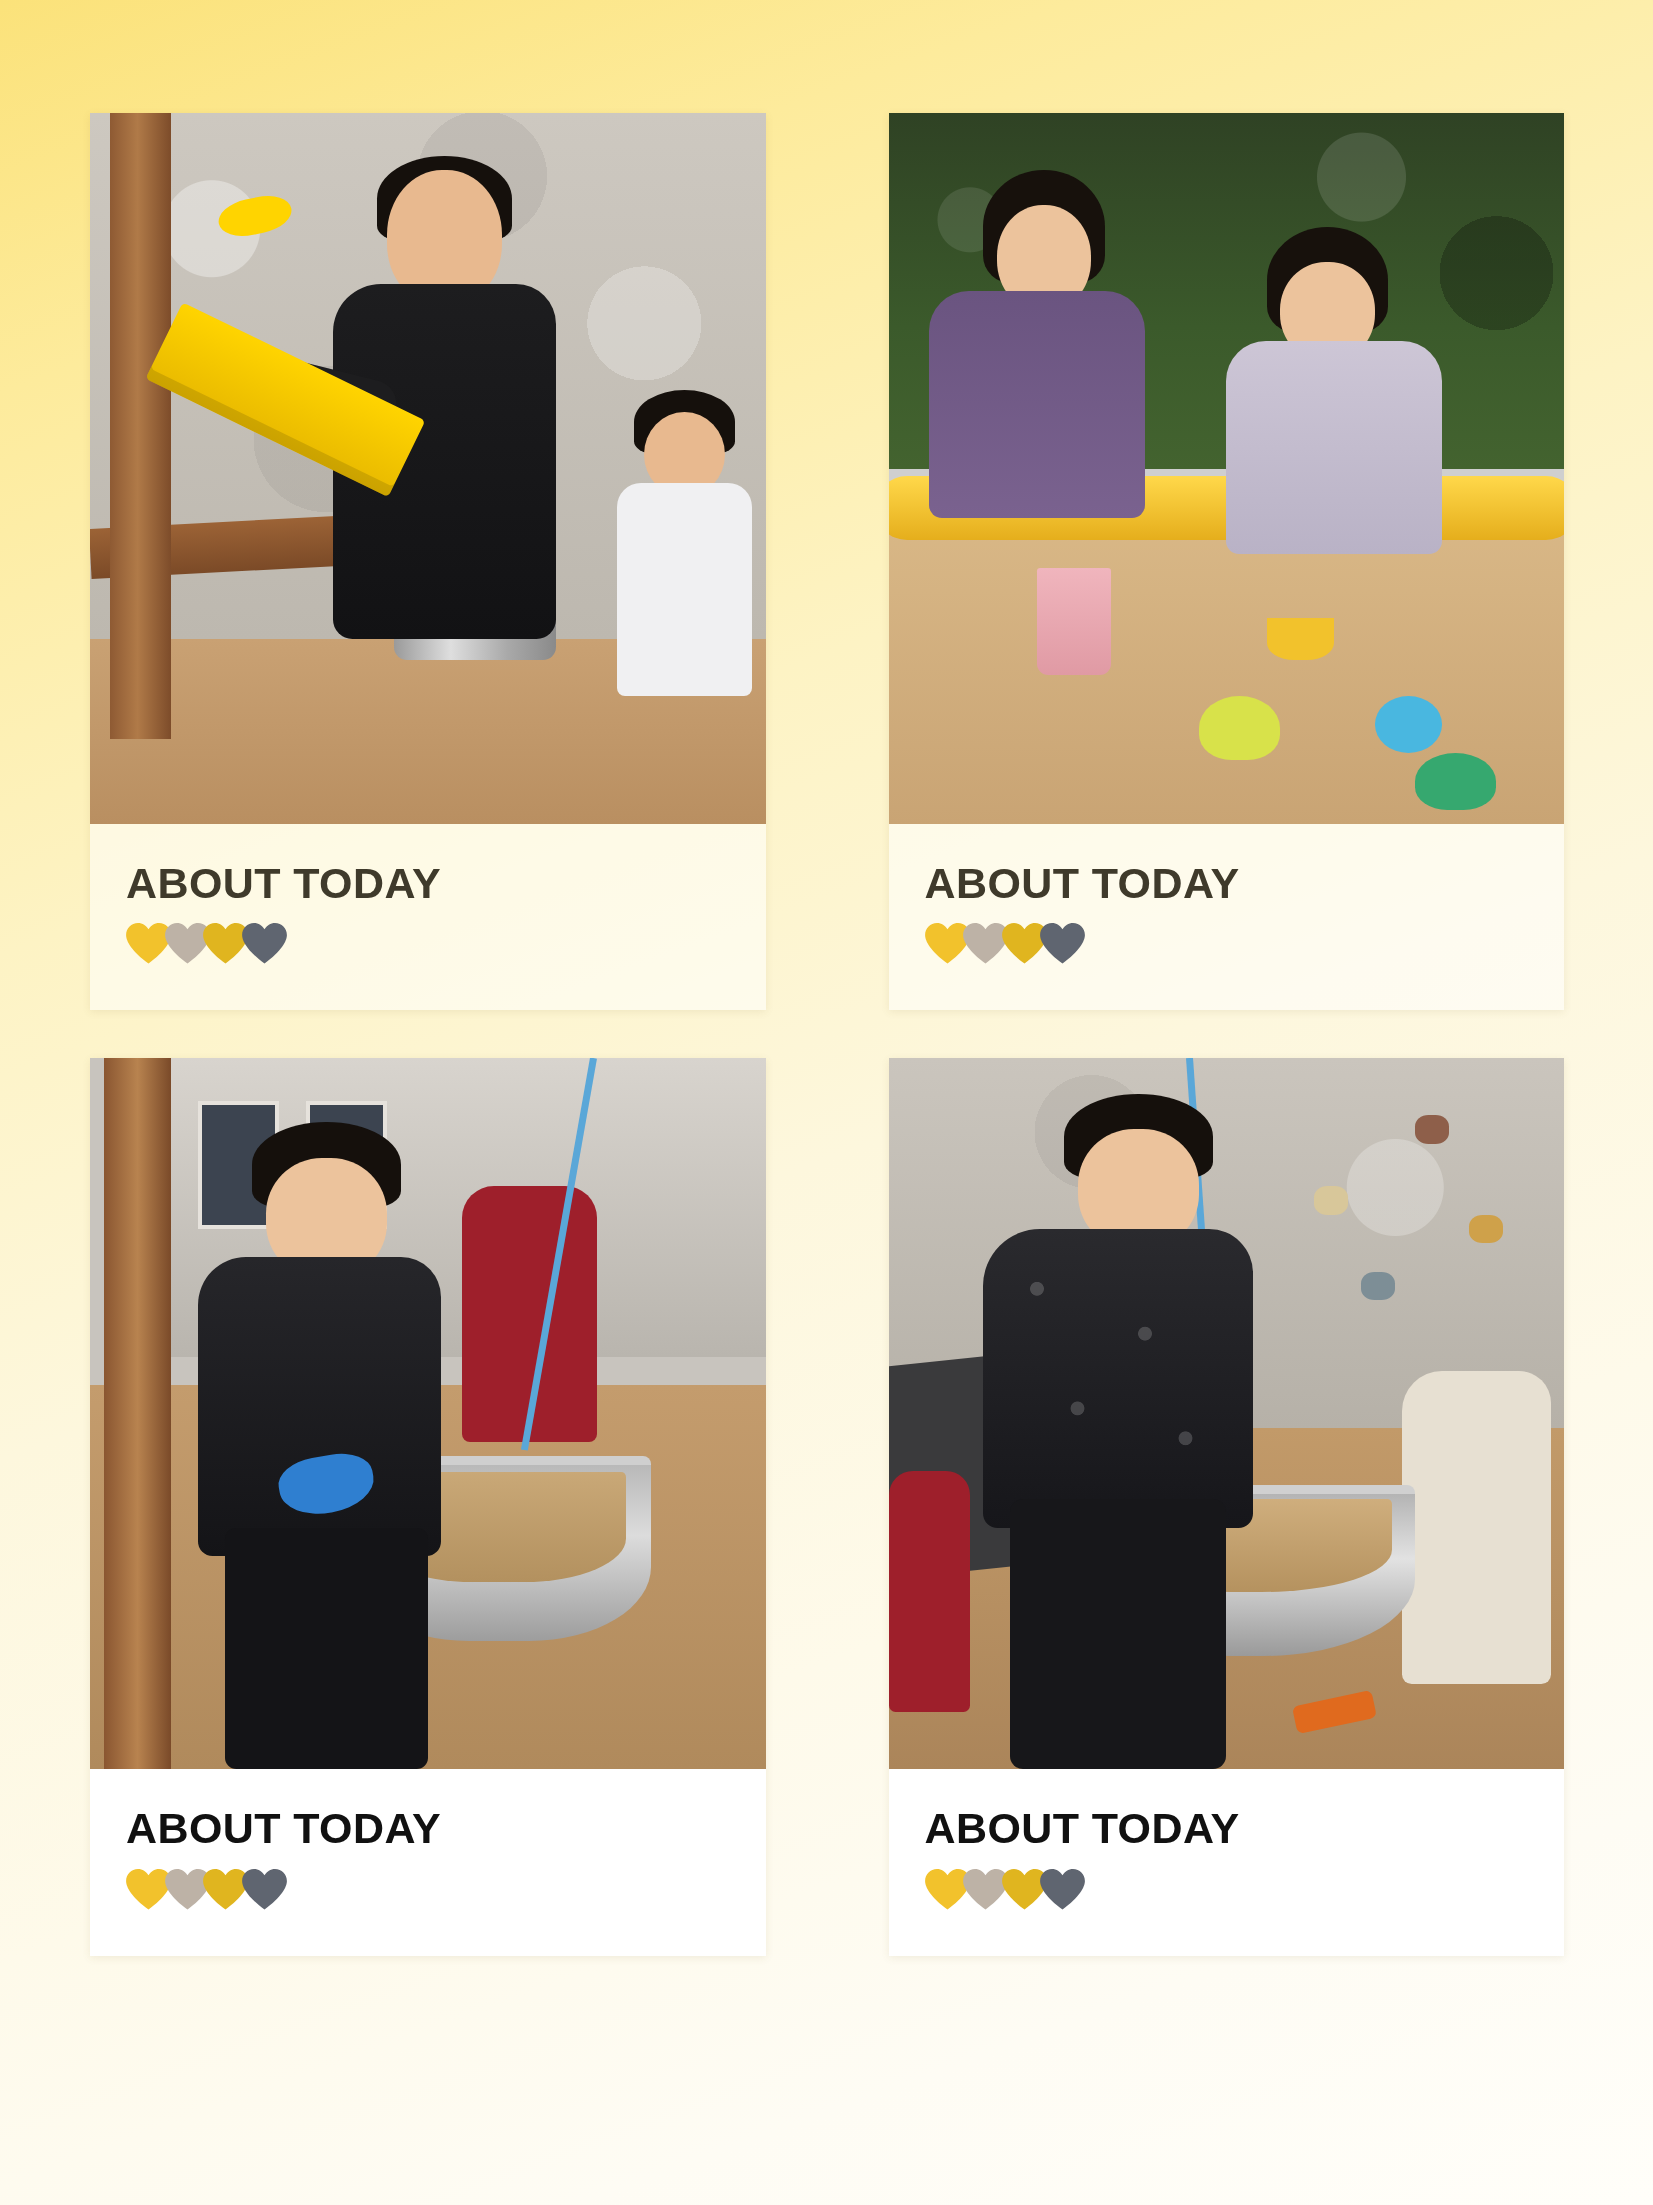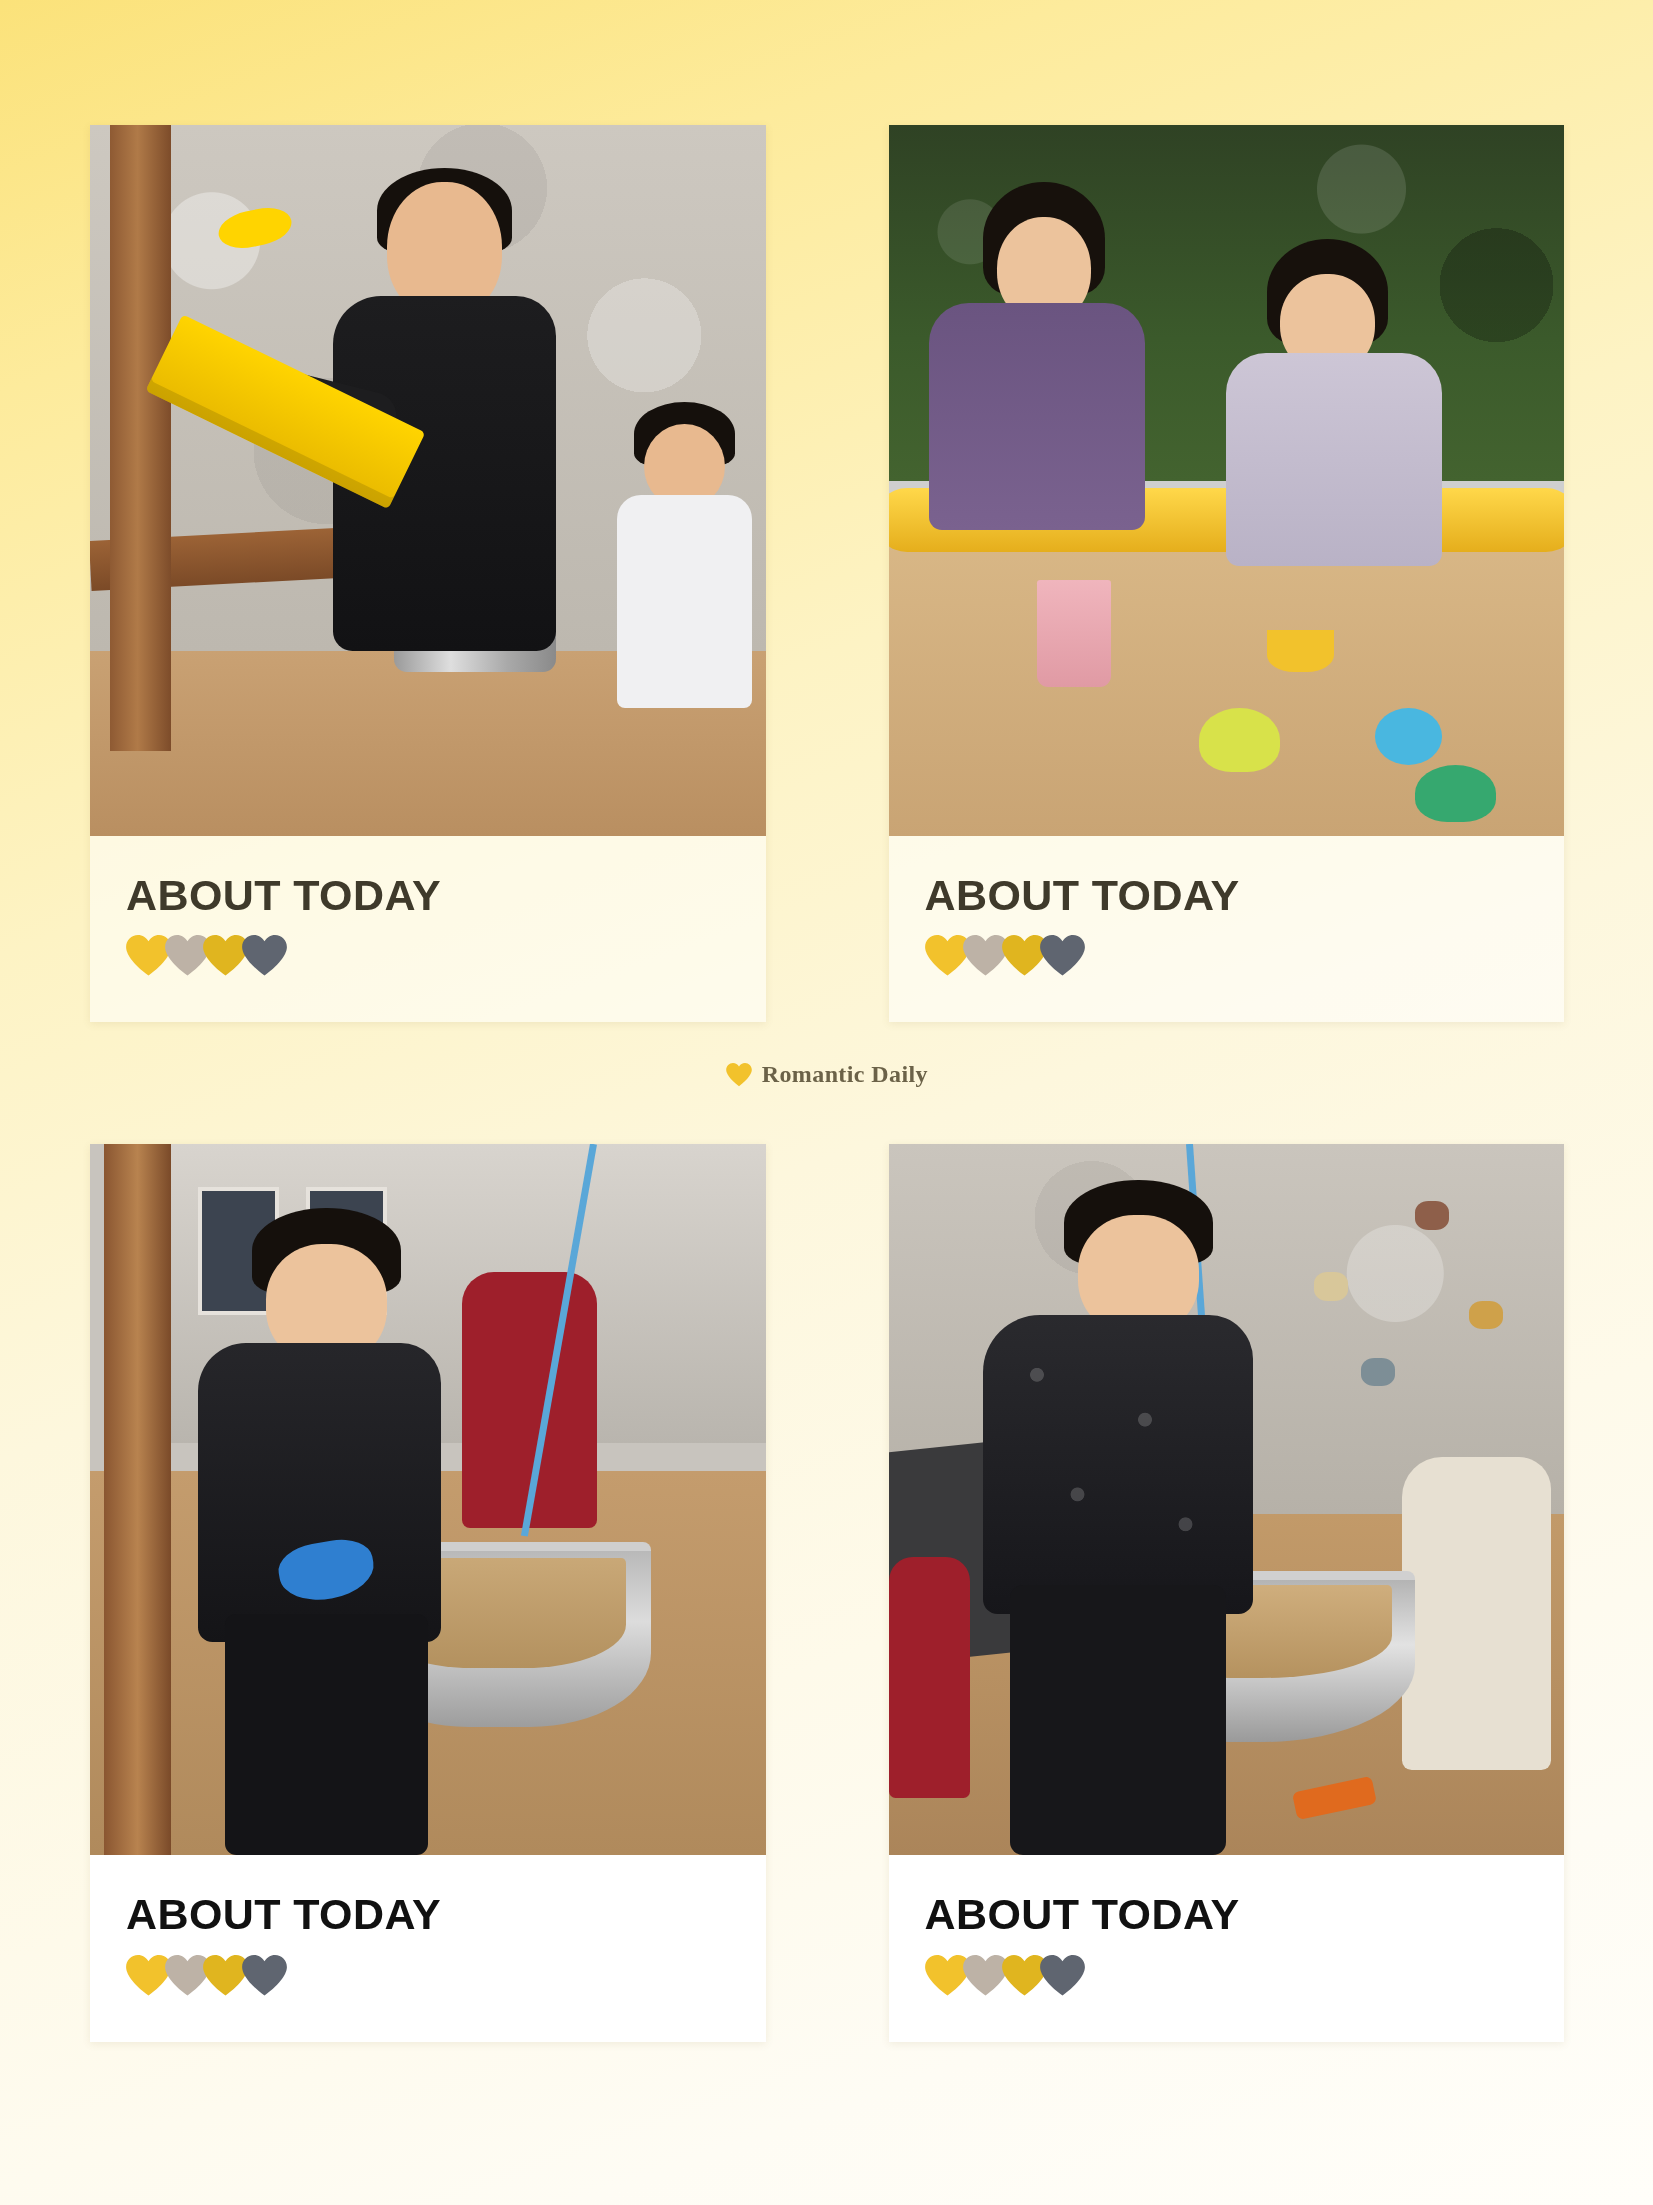--- a/index.html
+++ b/index.html
@@ -13,21 +13,21 @@
     font-family: "Liberation Sans", sans-serif;
     background: linear-gradient(160deg, #fbe27a 0%, #fdeb9c 14%, #fdf3c4 34%, #fdf7dd 52%, #fefaea 70%, #fefcf4 86%, #fffef9 100%);
     overflow: hidden;
     position: relative;
   }
 
   .page {
     width: 1654px;
     height: 2205px;
     position: relative;
-    padding: 12px 90px;
+    padding: 0 90px;
   }
 
   .grid {
     display: grid;
     grid-template-columns: 1fr 1fr;
     column-gap: 123px;
   }
 
   .row-top { padding-top: 113px; }
   .row-bottom { padding-top: 48px; }
@@ -469,30 +469,20 @@
           <span class="heart">
             <svg viewBox="0 0 32 30" width="45" height="42">
                 <path d="M16 29 C4 20 0 13 0 8.5 C0 3.8 3.8 0 8.5 0 C11.7 0 14.4 1.8 16 4.5 C17.6 1.8 20.3 0 23.5 0 C28.2 0 32 3.8 32 8.5 C32 13 28 20 16 29 Z" fill="#5f6570"></path>
               </svg>
           </span>
         </div>
       </div>
     </div>
   </div>
 
-  <div class="divider-row">
-    <div class="divider-text">
-      <span class="divider-heart">
-        <svg viewBox="0 0 32 30" width="26" height="24">
-            <path d="M16 29 C4 20 0 13 0 8.5 C0 3.8 3.8 0 8.5 0 C11.7 0 14.4 1.8 16 4.5 C17.6 1.8 20.3 0 23.5 0 C28.2 0 32 3.8 32 8.5 C32 13 28 20 16 29 Z" fill="#f2c22c"></path>
-          </svg>
-      </span>
-      <span>Romantic Daily</span>
-    </div>
-  </div>
 
   <div class="grid row-bottom">
 
     <div class="card card-dark">
       <div class="photo">
         <div class="photo-inner">
           <div class="bgC"></div>
           <div class="buildingC"></div>
           <div class="windowC" style="left:16%;"></div>
           <div class="windowC" style="left:32%;"></div>

